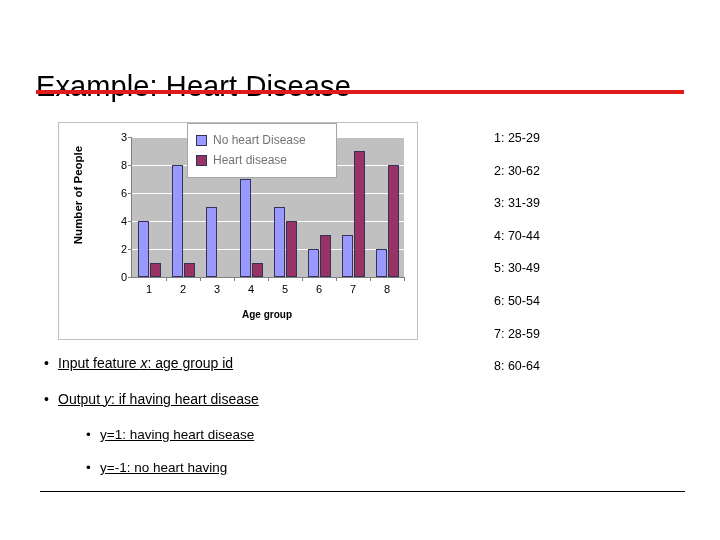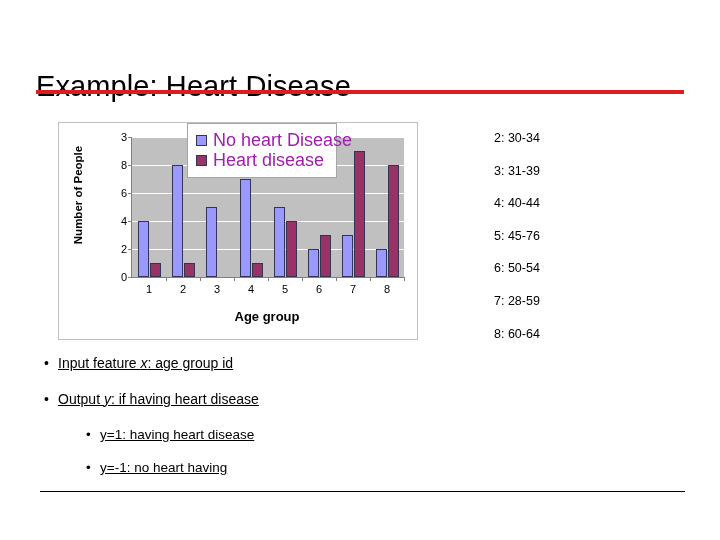--- a/index.html
+++ b/index.html
@@ -129,21 +129,21 @@
     width: 1px;
     height: 4px;
     background: #808080;
   }
   #x-axis-title {
     position: absolute;
     left: 72px;
     top: 186px;
     width: 272px;
     text-align: center;
-    font-size: 13px;
+    font-size: 10px;
     font-weight: bold;
     color: #000;
   }
 
   
   #chart-legend {
     position: absolute;
     left: 128px;
     top: 0px;
     width: 150px;
@@ -161,22 +161,22 @@
   .legend-swatch {
     width: 9px;
     height: 9px;
     border: 1px solid #333355;
     margin-right: 6px;
     flex: 0 0 auto;
   }
   .legend-swatch.blue { background: #9999ff; }
   .legend-swatch.red  { background: #993366; }
   .legend-text {
-    font-size: 18px;
-    color: #a21caf;
+    font-size: 12px;
+    color: #737373;
     white-space: nowrap;
   }
 
   
   #age-key {
     position: absolute;
     left: 494px;
     top: 130px;
     width: 170px;
   }
@@ -300,24 +300,25 @@
         <div class="legend-row">
           <span class="legend-swatch red"></span>
           <span class="legend-text">Heart disease</span>
         </div>
       </div>
 
     </div>
   </div>
 
   <div id="age-key">
-      <div class="age-key-item">2: 30-34</div>
+      <div class="age-key-item">1: 25-29</div>
+      <div class="age-key-item">2: 30-62</div>
       <div class="age-key-item">3: 31-39</div>
-      <div class="age-key-item">4: 40-44</div>
-      <div class="age-key-item">5: 45-76</div>
+      <div class="age-key-item">4: 70-44</div>
+      <div class="age-key-item">5: 30-49</div>
       <div class="age-key-item">6: 50-54</div>
       <div class="age-key-item">7: 28-59</div>
       <div class="age-key-item">8: 60-64</div>
     </div>
 
   <div id="bullets">
       <div class="bullet lvl1"><span class="dot">•</span><span class="txt">Input feature <em>x</em>: age group id</span></div>
       <div class="bullet lvl1"><span class="dot">•</span><span class="txt">Output <em>y</em>:  if having heart disease</span></div>
       <div class="bullet lvl2"><span class="dot">•</span><span class="txt">y=1: having heart disease</span></div>
       <div class="bullet lvl2"><span class="dot">•</span><span class="txt">y=-1: no heart having</span></div>

